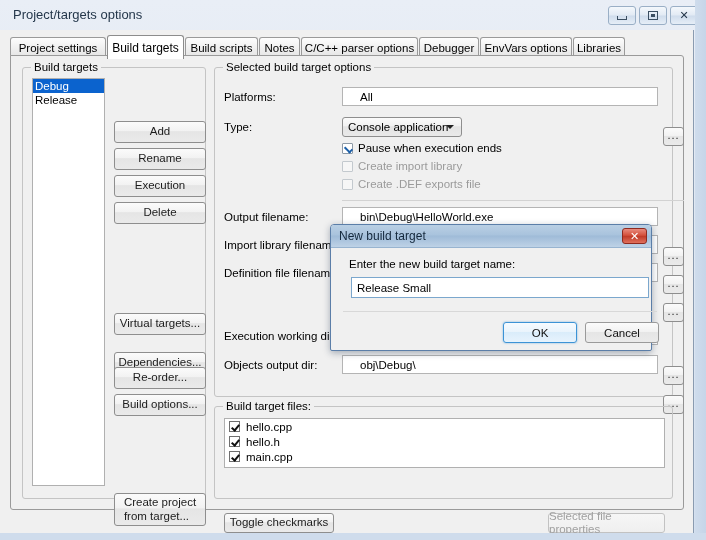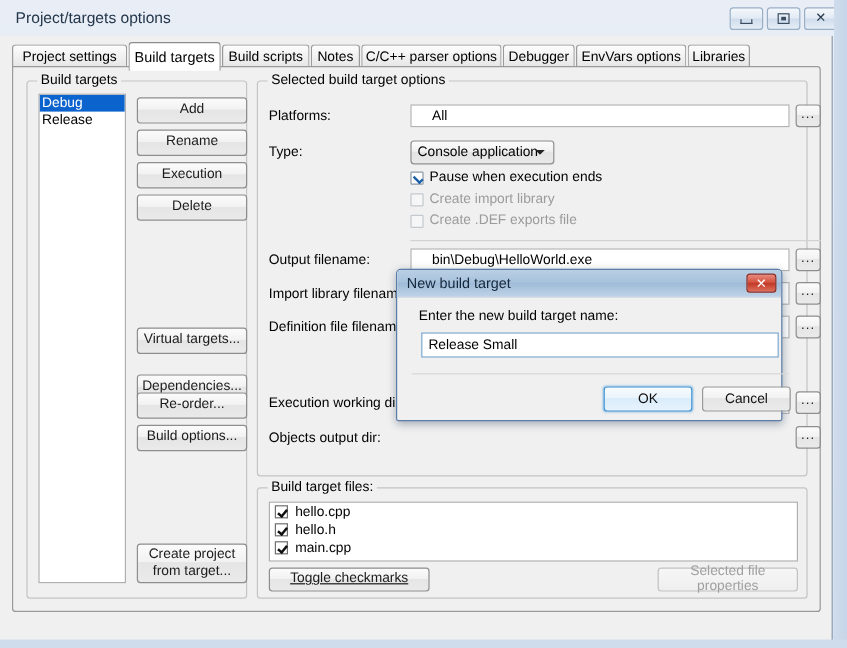--- a/index.html
+++ b/index.html
@@ -107,22 +107,22 @@
   }
   .list-item.selected{background:#0b63ce;color:#fff;}
 
   
   .btn{
     position:absolute;box-sizing:border-box;
     border:1px solid #8e8e8e;border-radius:3px;
     background:linear-gradient(to bottom,#fbfbfb 0%,#f2f2f2 45%,#e5e5e5 48%,#eaeaea 100%);
     color:#1c1c1c;font-size:11.5px;
     display:flex;align-items:center;justify-content:center;
-    text-align:center;line-height:1.15;
-    cursor:default;white-space:pre-line;
+    line-height:1.15;
+    cursor:default;white-space:pre-line;margin-top:40px;
   }
   .btn.disabled{color:#a0a0a0;border-color:#c2c2c2;
     background:linear-gradient(to bottom,#f6f6f6,#efefef);}
   .btn.small-browse{font-size:11px;letter-spacing:1px;padding-bottom:3px;}
 
   
   .field{
     position:absolute;box-sizing:border-box;
     background:#fff;border:1px solid #b4b4b4;
     font-size:11.5px;color:#000;
@@ -325,20 +325,21 @@
 
         <div class="flabel" style="left:9px;top:199px;">Definition file filename:</div>
         <div class="field" style="left:127px;top:195px;width:316px;height:19px;"></div>
         <div class="btn small-browse" style="left:448px;top:195px;width:21px;height:19px;">...</div>
 
         <div class="flabel" style="left:9px;top:262px;">Execution working dir:</div>
         <div class="field" style="left:127px;top:258px;width:316px;height:19px;"></div>
         <div class="btn small-browse" style="left:448px;top:258px;width:21px;height:19px;">...</div>
 
         <div class="flabel" style="left:9px;top:291px;">Objects output dir:</div>
+        <div class="field" style="left:127px;top:287px;width:316px;height:19px;">obj\Debug\</div>
         <div class="btn small-browse" style="left:448px;top:287px;width:21px;height:19px;">...</div>
       </div>
 
       <div class="group" style="left:203px;top:350px;width:459px;height:93px;">
         <div class="group-label">Build target files:</div>
 
         <div class="listbox" style="left:9px;top:11px;width:441px;height:50px;">
           <div class="filerow">
             <span class="fbox"></span>
             <span class="fname">hello.cpp</span>
@@ -346,21 +347,21 @@
           <div class="filerow">
             <span class="fbox"></span>
             <span class="fname">hello.h</span>
           </div>
           <div class="filerow">
             <span class="fbox"></span>
             <span class="fname">main.cpp</span>
           </div>
         </div>
 
-        <div class="btn" style="left:9px;top:66px;width:134px;height:20px;text-decoration:underline;">Toggle checkmarks</div>
+        <div class="btn" style="left:9px;top:66px;width:110px;height:20px;">Toggle checkmarks</div>
         <div class="btn disabled" style="left:333px;top:66px;width:117px;height:20px;">Selected file properties</div>
       </div>
 
     </div>
 
     <div class="btn" id="main-ok">OK</div>
     <div class="btn" id="main-cancel">Cancel</div>
 
   </div>
 

